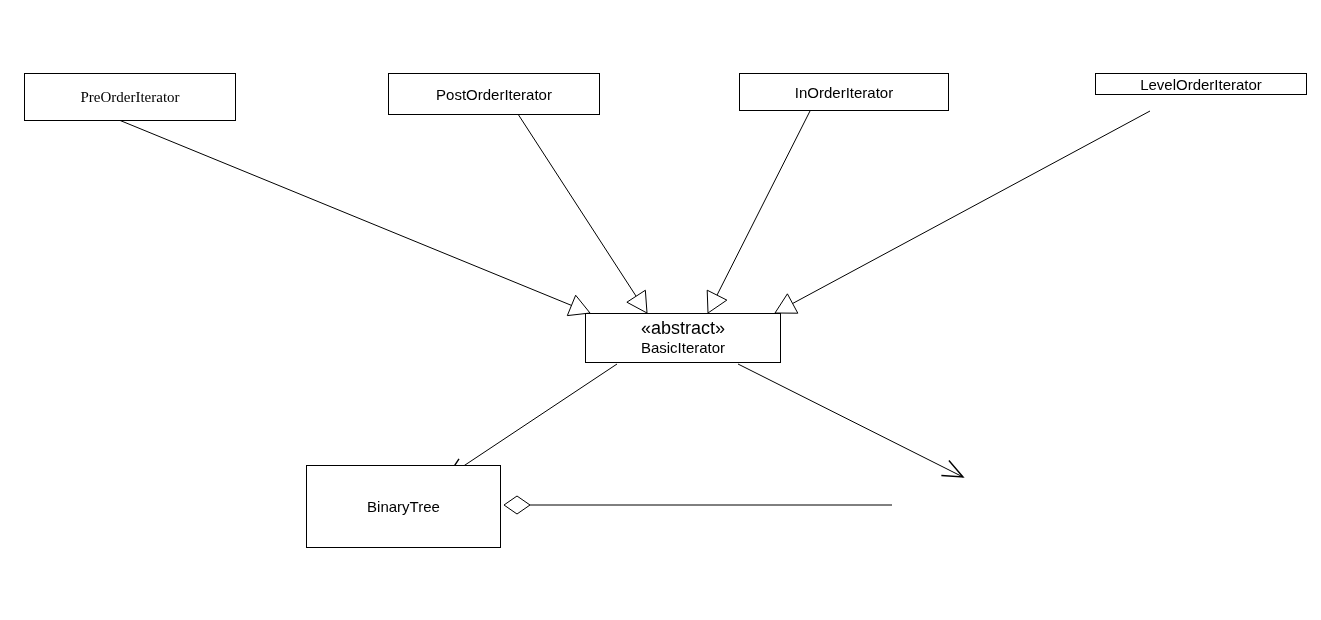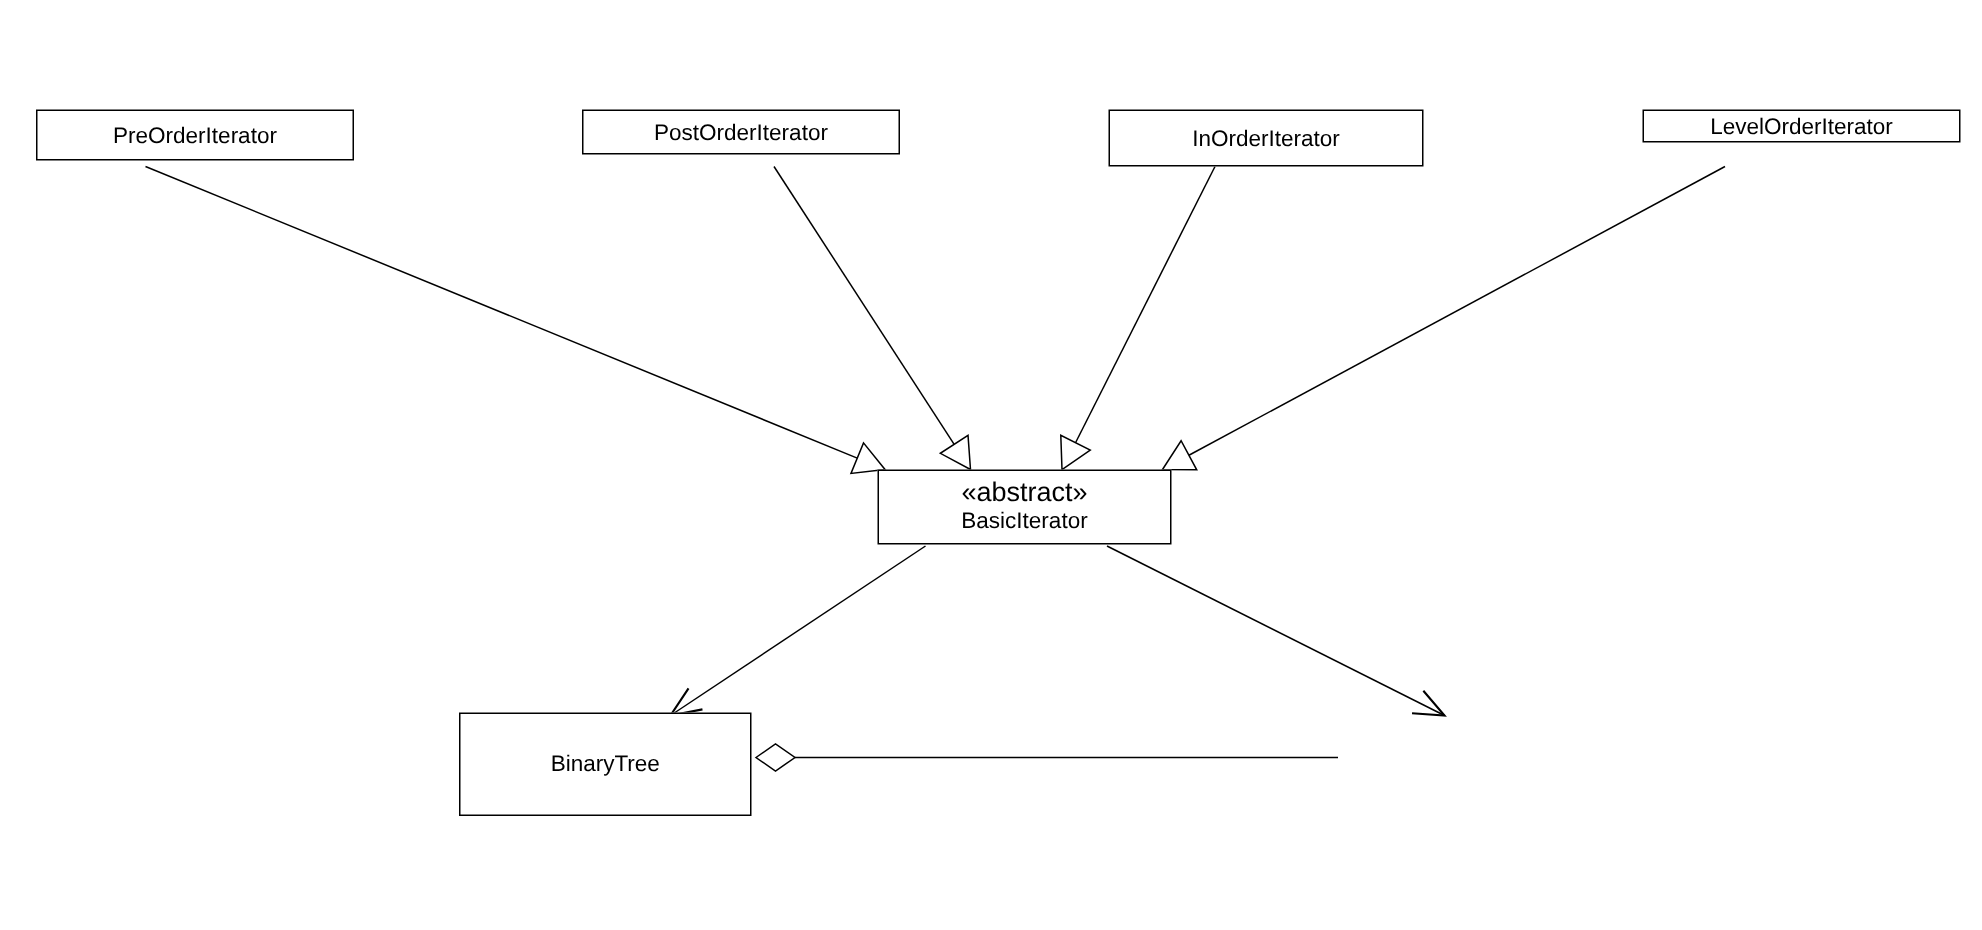--- a/index.html
+++ b/index.html
@@ -81,39 +81,39 @@
       <g>
         <line x1="738" y1="364" x2="963" y2="477" stroke="#000000" stroke-width="1"></line>
         <polyline points="941.3574380066443,475.53047274140397 963,477 948.8973043518301,460.51746453196324" fill="none" stroke="#000000" stroke-width="1.4" stroke-linejoin="miter" stroke-linecap="butt"></polyline>
       </g>
       <g>
         <line x1="530" y1="505" x2="892" y2="505" stroke="#000000" stroke-width="1"></line>
         <polygon points="504,505 517,496 530,505 517,514" fill="#ffffff" stroke="#000000" stroke-width="1"></polygon>
       </g>
     </svg>
 
-  <div class="uml-class" id="node-pre-order-iterator" style="left: 24px; top: 73px; width: 212px; height: 34px;">
+  <div class="uml-class" id="node-pre-order-iterator" style="left: 24px; top: 73px; width: 212px; height: 48px; font-family: Liberation Serif, serif;">
     <span class="cname">PreOrderIterator</span>
   </div>
 
-  <div class="uml-class" id="node-post-order-iterator" style="left: 388px; top: 73px; width: 212px; height: 30px;">
+  <div class="uml-class" id="node-post-order-iterator" style="left: 388px; top: 73px; width: 212px; height: 42px;">
     <span class="cname">PostOrderIterator</span>
   </div>
 
   <div class="uml-class" id="node-in-order-iterator" style="left: 739px; top: 73px; width: 210px; height: 38px; text-align: right;">
     <span class="cname">InOrderIterator</span>
   </div>
 
   <div class="uml-class" id="node-level-order-iterator" style="left: 1074px; top: 73px; width: 212px; height: 22px; margin-left: 21px;">
     <span class="cname">LevelOrderIterator</span>
   </div>
 
   <div class="uml-class" id="node-basic-iterator" style="left: 585px; top: 313px; width: 196px; height: 50px;">
     <span class="stereotype">«abstract»</span>
     <span class="cname">BasicIterator</span>
   </div>
 
-  <div class="uml-class" id="node-binary-tree" style="left: 306px; top: 475px; width: 195px; height: 69px;">
+  <div class="uml-class" id="node-binary-tree" style="left: 306px; top: 465px; width: 195px; height: 83px;">
     <span class="cname">BinaryTree</span>
   </div>
 
 
 </div>
 
 </body></html>

